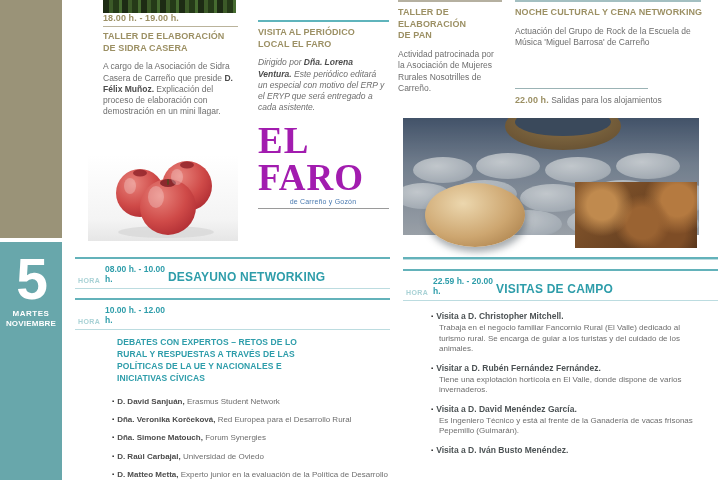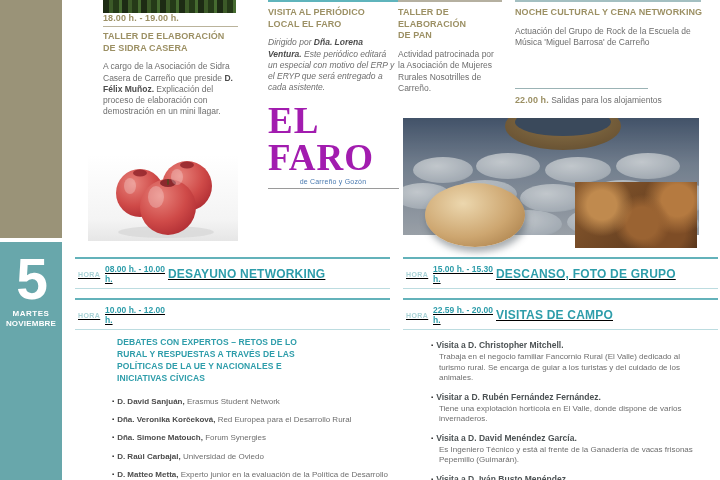--- a/index.html
+++ b/index.html
@@ -33,21 +33,21 @@
       radial-gradient(circle at 22% 35%, #c08a4e 0 14%, rgba(0,0,0,0) 30%),
       radial-gradient(circle at 55% 62%, #9a6332 0 20%, rgba(0,0,0,0) 36%),
       radial-gradient(circle at 84% 28%, #b57a40 0 14%, rgba(0,0,0,0) 30%),
       radial-gradient(circle at 75% 75%, #7e4d26 0 18%, rgba(0,0,0,0) 34%),
       linear-gradient(135deg,#8a5a2e,#53321a);
   }
 
   
   .topcol { position:absolute; top:0; }
   #col-sidra { left:103px; width:135px; }
-  #col-faro  { left:268px; width:131px; }
+  #col-faro  { left:258px; width:131px;margin-top:20px; }
   #col-pan   { left:398px; width:104px; }
   #col-noche { left:515px; width:186px; }
 
   .olive-bold { color:#9c9064; font-weight:bold; font-size:9px; letter-spacing:0.1px; }
   .olive-title { color:#9c9064; font-weight:bold; font-size:9px; line-height:1.3; margin:4px 0 0 0; letter-spacing:0.1px; }
   .body-text { color:#6e6e6e; font-size:8.5px; line-height:1.32; margin:7px 0 0 0; }
   .name-bold { color:#4c4c4c; font-weight:bold; }
   .hairline { height:1px; background:#bab39b; margin:3px 0 0 0; }
   .teal-topline { height:2px; background:#5fb4bc; margin-bottom:5px; }
   .gray-topline { height:2px; background:#b5b0a0; margin-bottom:5px; }
@@ -69,21 +69,21 @@
   .noche-divider { height:1px; background:#9bb3b5; margin-top:40px; width:133px; }
   .depart { font-size:8.5px; color:#6e6e6e; margin:6px 0 0 0; }
 
   
   .sched-col { position:absolute; top:257px; width:315px; }
   #sched-left { left:75px; }
   #sched-right { left:403px; }
   .rule-heavy { height:2px; background:#63b2ba; }
   .rule-thin { height:1px; background:#bcdce0; }
   .sched-gap { height:9px; }
-  .sched-row { display:flex; align-items:center; padding:5px 0 4px 3px;text-decoration:underline; }
+  .sched-row { display:flex; align-items:flex-end; padding:5px 0 4px 3px; }
   .hora { color:#a9d2d6; font-size:7px; font-weight:bold; width:27px; letter-spacing:0.4px; flex:none; }
   .s-time { color:#2e9daa; font-weight:bold; font-size:8.5px; width:63px; flex:none; }
   .s-title { color:#2e9daa; font-weight:bold; font-size:12px; letter-spacing:0.2px; }
 
   .session-title { color:#2e9daa; font-weight:bold; font-size:8.5px; line-height:1.4;
     margin:7px 0 0 42px; width:210px; letter-spacing:0.1px; }
   .speakers { margin:12px 0 0 37px; }
   .speaker { font-size:8px; color:#6e6e6e; line-height:1.3; margin-bottom:8px;
     padding-left:8px; text-indent:-8px; width:270px; }
   .sp-name { font-weight:bold; color:#4c4c4c; }
@@ -230,25 +230,20 @@
       <div class="speaker"><span class="bullet-icon">▪</span><span class="sp-name">Dña. Veronika Korčeková,</span><span> Red Europea para el Desarrollo Rural</span></div>
       <div class="speaker"><span class="bullet-icon">▪</span><span class="sp-name">Dña. Simone Matouch,</span><span> Forum Synergies</span></div>
       <div class="speaker"><span class="bullet-icon">▪</span><span class="sp-name">D. Raúl Carbajal,</span><span> Universidad de Oviedo</span></div>
       <div class="speaker"><span class="bullet-icon">▪</span><span class="sp-name">D. Matteo Metta,</span><span> Experto junior en la evaluación de la Política de Desarrollo Rural de la UE</span></div>
 
     </div>
   </section>
 
   <section class="sched-col" id="sched-right">
     <div class="rule-heavy"></div>
-    <div class="sched-row">
-      <span class="hora">HORA</span>
-      <span class="s-time">15.00 h. - 15.30 h.</span>
-      <span class="s-title">DESCANSO, FOTO DE GRUPO</span>
-    </div>
     <div class="rule-thin"></div>
     <div class="sched-gap"></div>
     <div class="rule-heavy"></div>
     <div class="sched-row">
       <span class="hora">HORA</span>
       <span class="s-time">22.59 h. - 20.00 h.</span>
       <span class="s-title">VISITAS DE CAMPO</span>
     </div>
     <div class="rule-thin"></div>
     <div class="visits">

